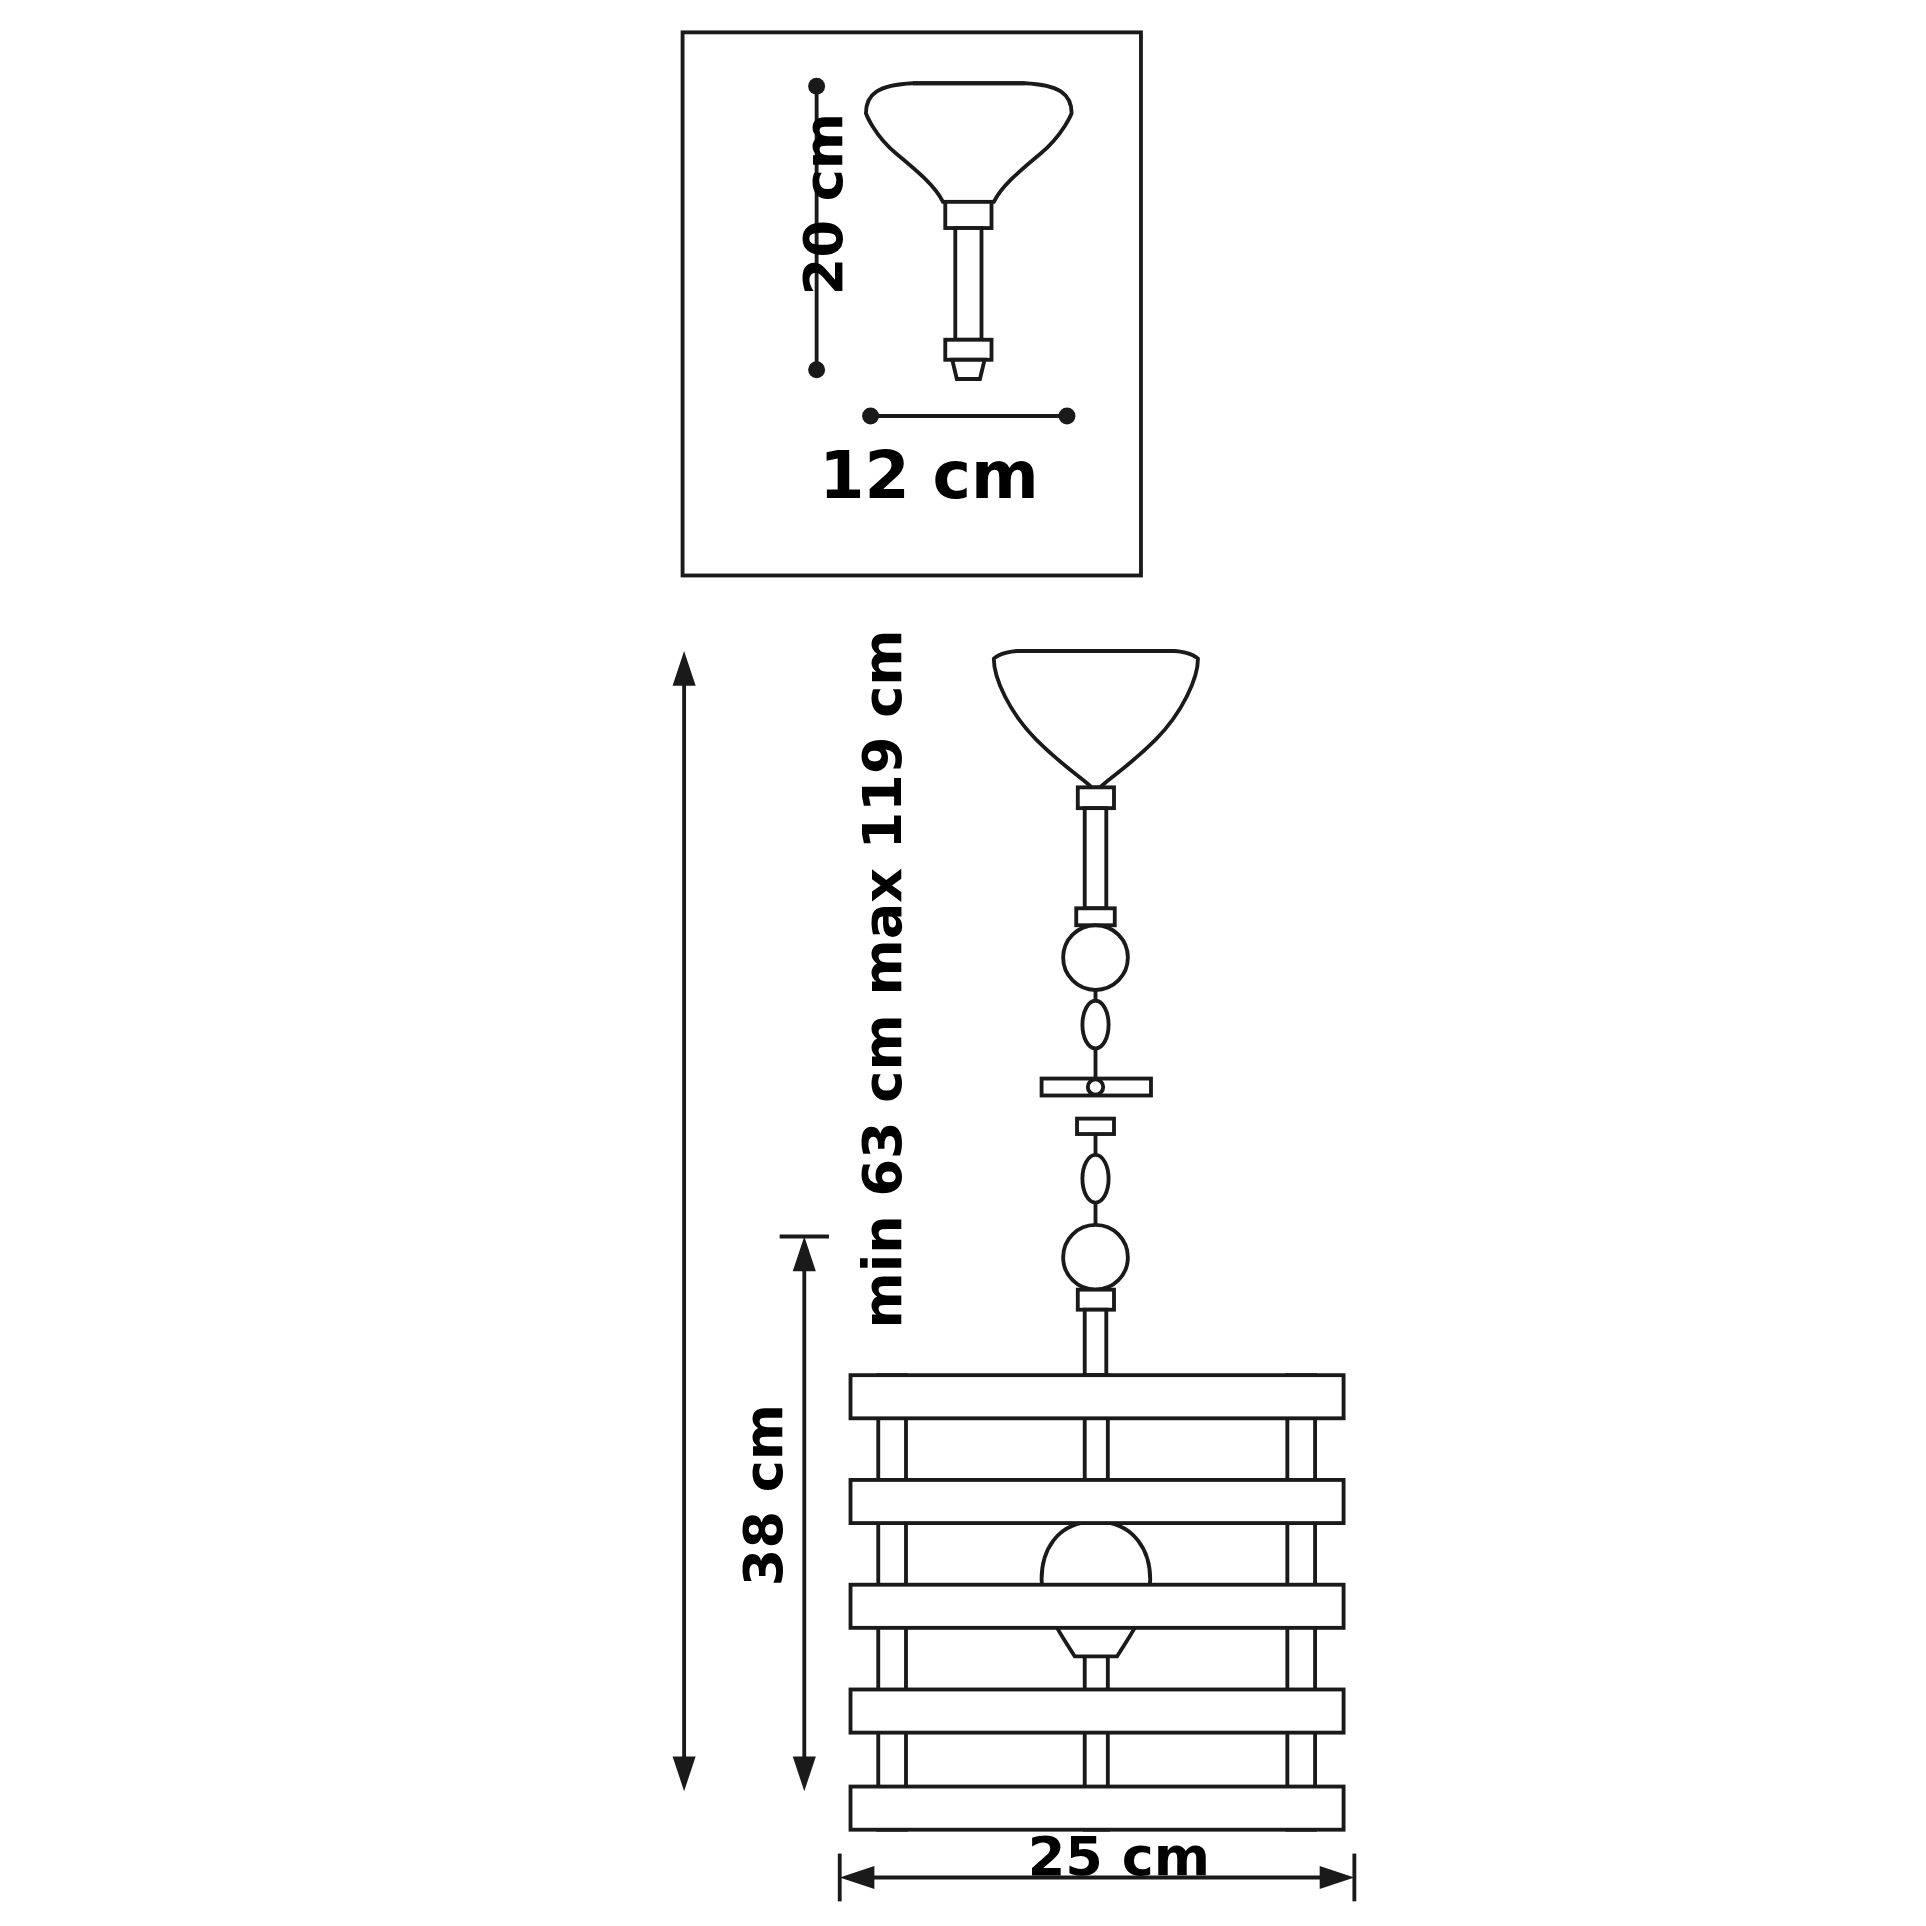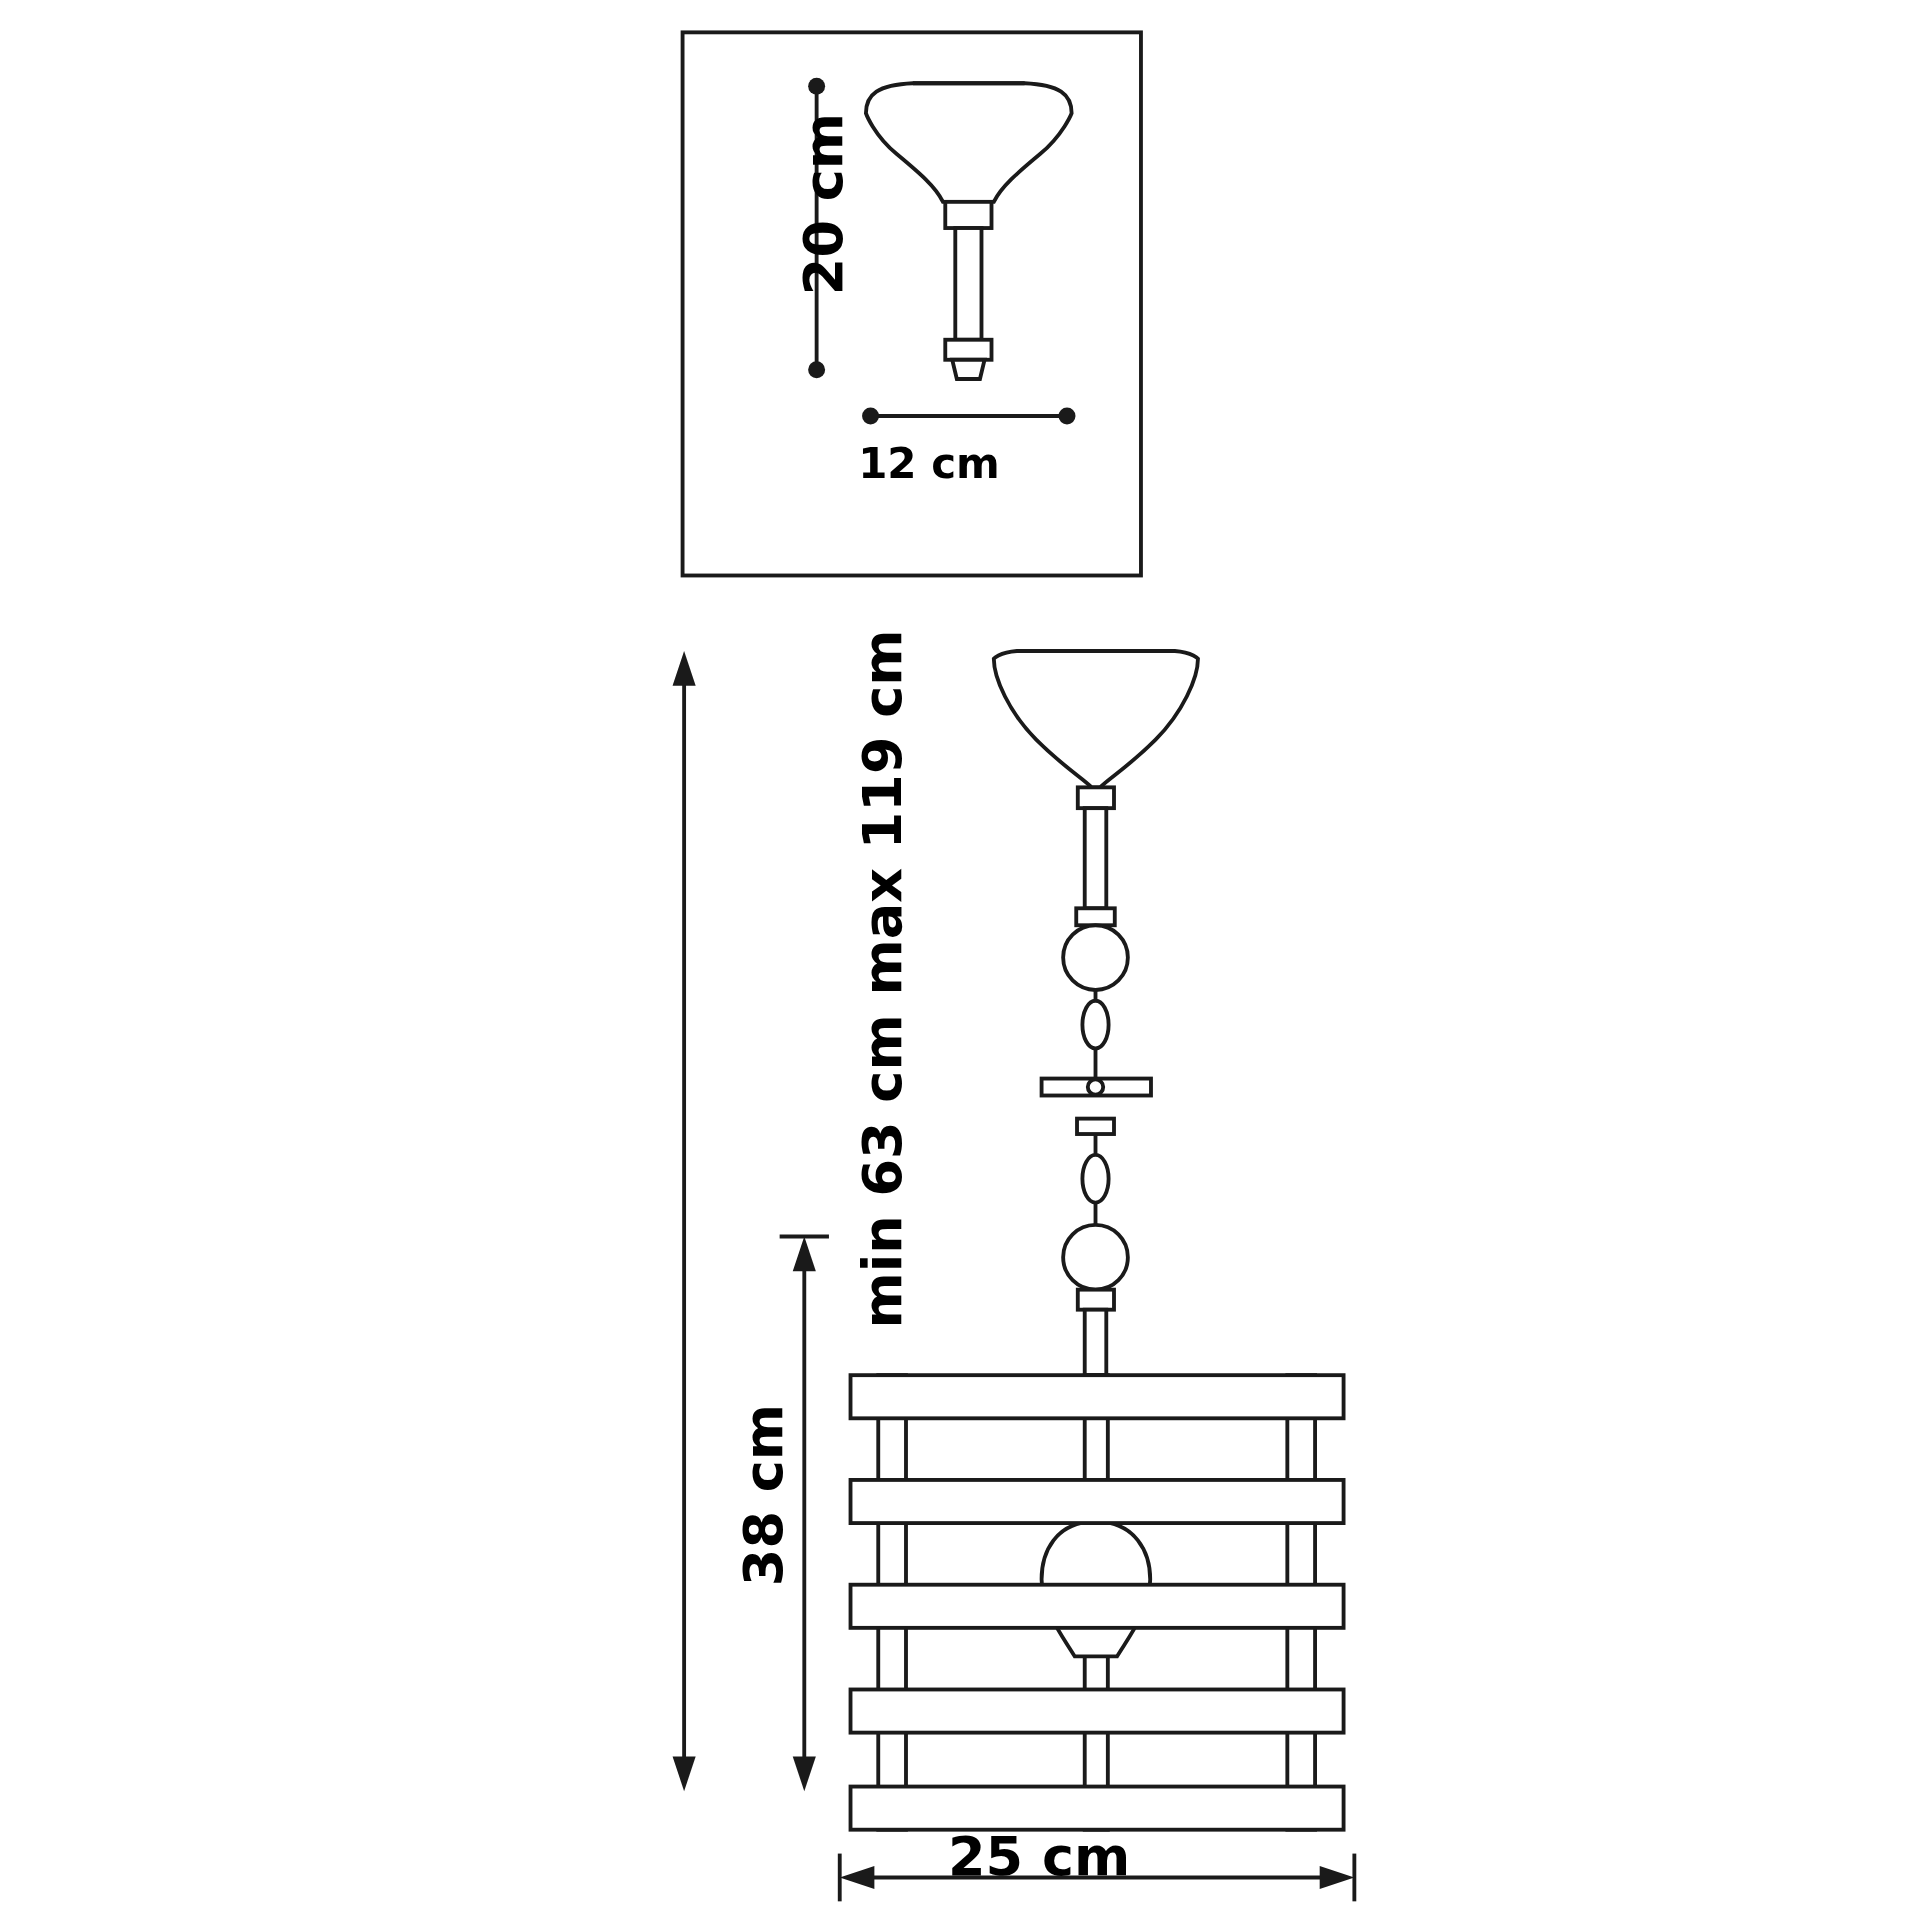--- a/index.html
+++ b/index.html
@@ -44,41 +44,41 @@
     top: 177px;
     width: 200px;
     text-align: center;
     font-size: 54px;
   }
   #lbl-12cm {
     left: 798px;
     top: 443px;
     width: 262px;
     text-align: center;
-    font-size: 42px;
+    font-size: 65px;
   }
   #lbl-total {
     left: 420px;
     top: 952px;
     width: 925px;
     text-align: center;
     font-size: 54px;
   }
   #lbl-38cm {
     left: 640px;
     top: 1468px;
     width: 247px;
     text-align: center;
     font-size: 54px;
   }
   #lbl-25cm {
     left: 948px;
     top: 1830px;
     width: 262px;
-    text-align: left;
+    text-align: right;
     font-size: 54px;
   }
 </style>
 </head>
 <body>
 
 <div id="stage">
 
   <svg class="drawing" viewBox="0 0 2500 2500">
     <g fill="none" stroke="#1a1a1a" stroke-width="5" stroke-linejoin="miter" stroke-linecap="butt">

